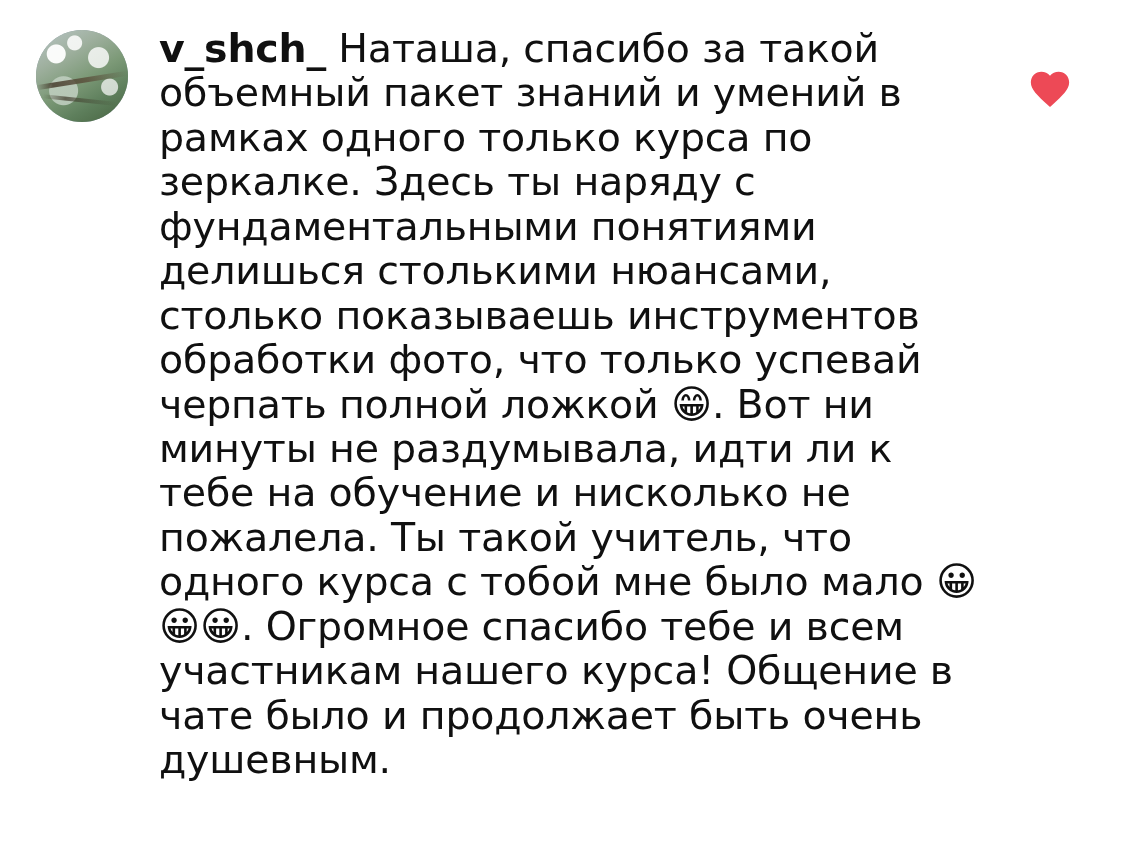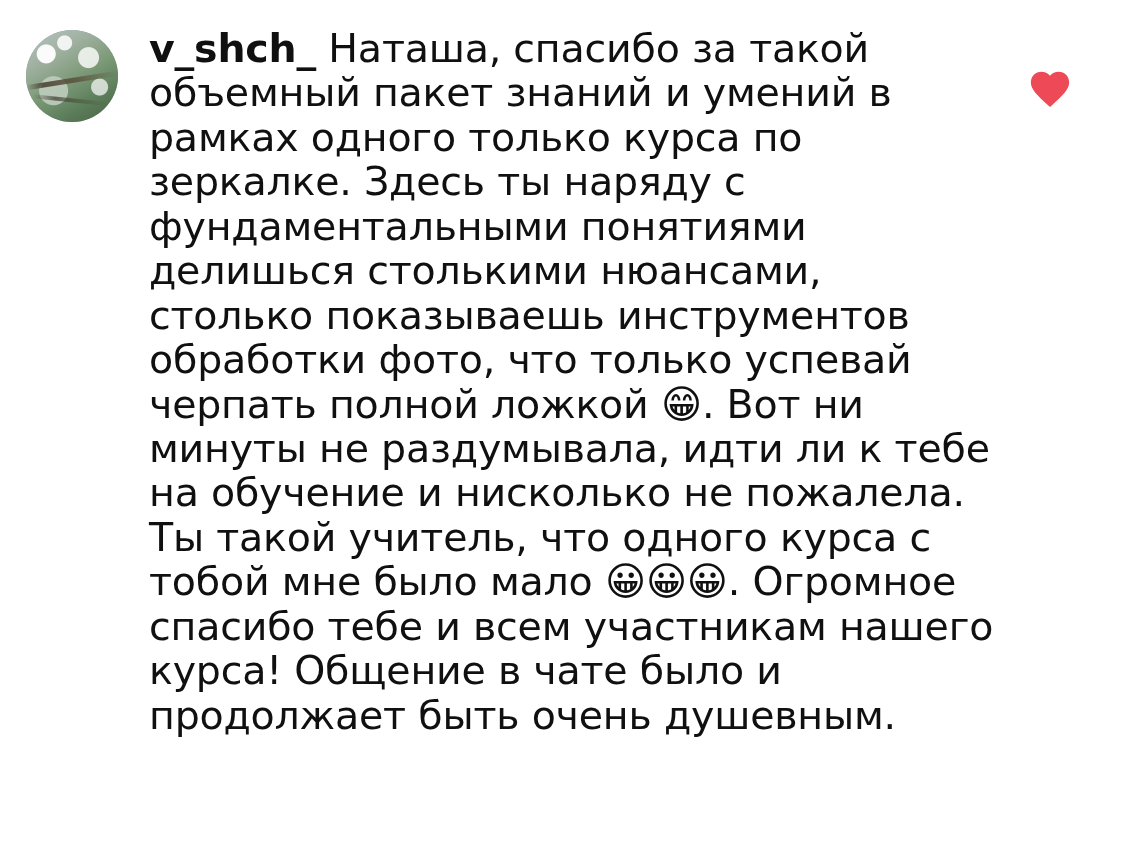--- a/index.html
+++ b/index.html
@@ -9,21 +9,21 @@
   }
   body {
     width: 1125px;
     height: 844px;
     font-family: "DejaVu Sans", "Liberation Sans", sans-serif;
     overflow: hidden;
   }
   .comment-row {
     display: flex;
     align-items: flex-start;
-    padding: 26px 30px 0 26px;
+    padding: 26px 30px 0 36px;
     box-sizing: border-box;
     width: 1125px;
   }
   .avatar {
     flex: 0 0 auto;
     width: 92px;
     height: 92px;
     border-radius: 50%;
     overflow: hidden;
     margin-top: 4px;

